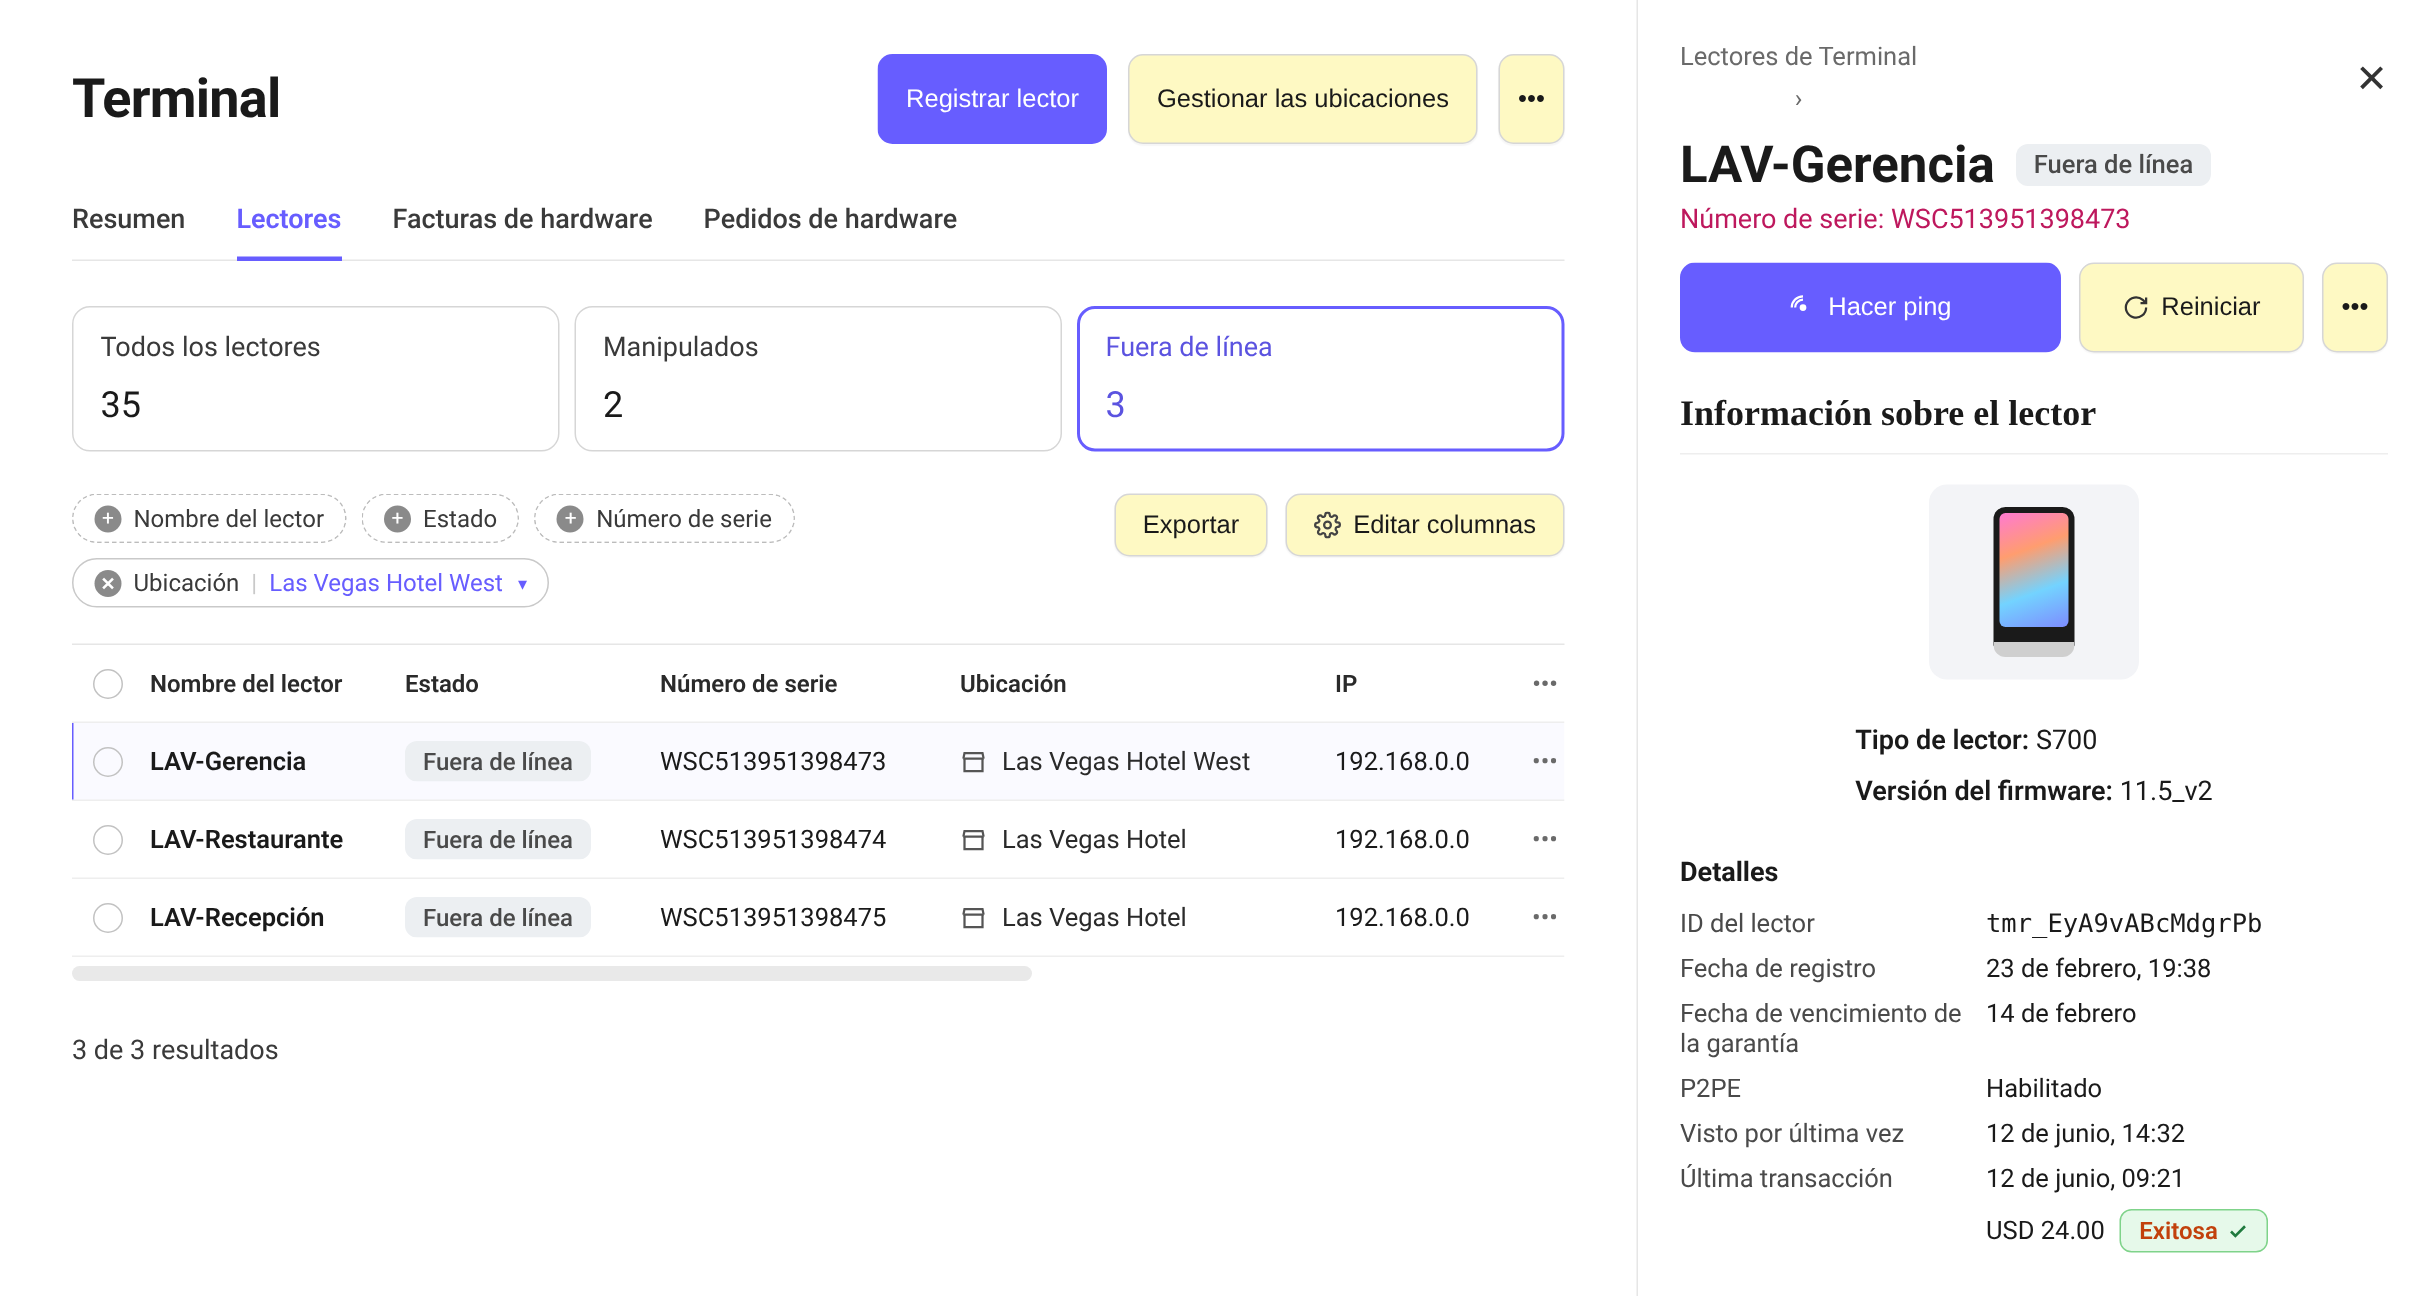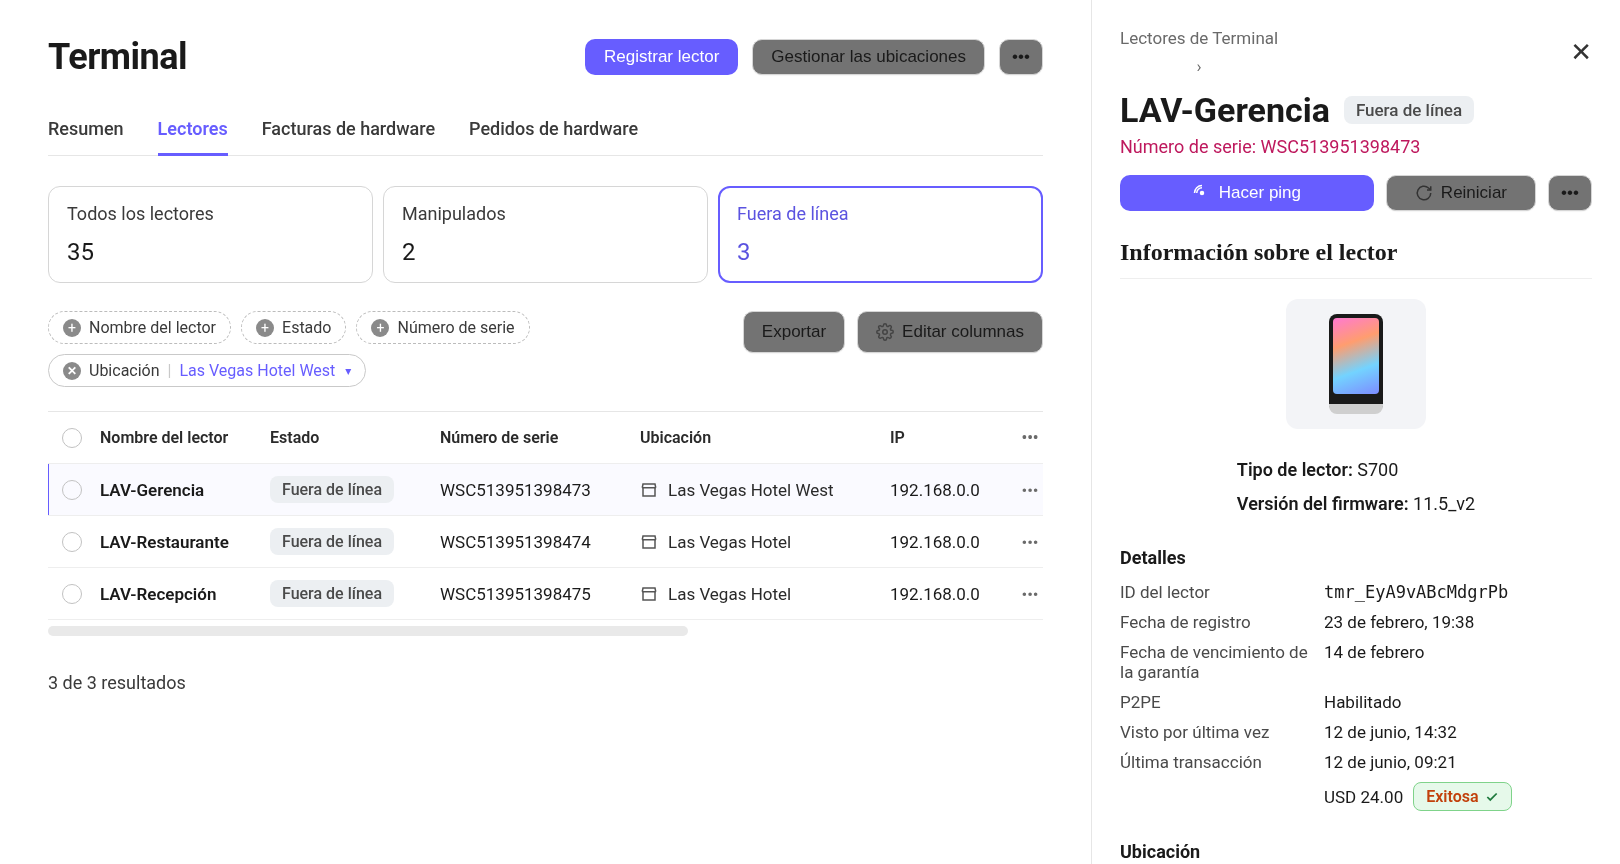--- a/index.html
+++ b/index.html
@@ -23,26 +23,26 @@
     width: 528px;
     padding: 28px 28px 0 28px;
     overflow: hidden;
   }
   
   .header { display: flex; align-items: center; justify-content: space-between; }
   .header h1 { font-size: 36px; font-weight: 700; letter-spacing: -0.5px; }
   .header-actions { display: flex; gap: 14px; align-items: center; }
   .btn {
     display: inline-flex; align-items: center; justify-content: center;
-    height: 36px; padding: 0 18px; border-radius: 10px;
+    height: 60px; padding: 0 18px; border-radius: 10px;
     font-size: 17px; font-weight: 500; cursor: pointer;
     border: 1px solid transparent; gap: 8px;
   }
   .btn-primary { background: #675DFF; color: #fff; }
-  .btn-outline { background: #737373; color: #1a1a1a; border-color: #d6d6d6; box-shadow: 0 1px 1px rgba(0,0,0,0.04); }
+  .btn-outline { background: #fef9c3; color: #1a1a1a; border-color: #d6d6d6; box-shadow: 0 1px 1px rgba(0,0,0,0.04); }
   .btn-icon { width: 44px; padding: 0; }
   
   .tabs { display: flex; gap: 34px; margin-top: 40px; border-bottom: 1px solid #e6e6e6; }
   .tab { font-size: 18px; color: #3a3a3a; padding-bottom: 14px; font-weight: 500; cursor: pointer; }
   .tab.active { color: #675DFF; border-bottom: 3px solid #675DFF; margin-bottom: -1px; font-weight: 600; }
   
   .stats { display: flex; gap: 10px; margin-top: 30px; }
   .stat {
     flex: 1; border: 1px solid #d6d6d6; border-radius: 12px;
     padding: 16px 18px; cursor: pointer;

